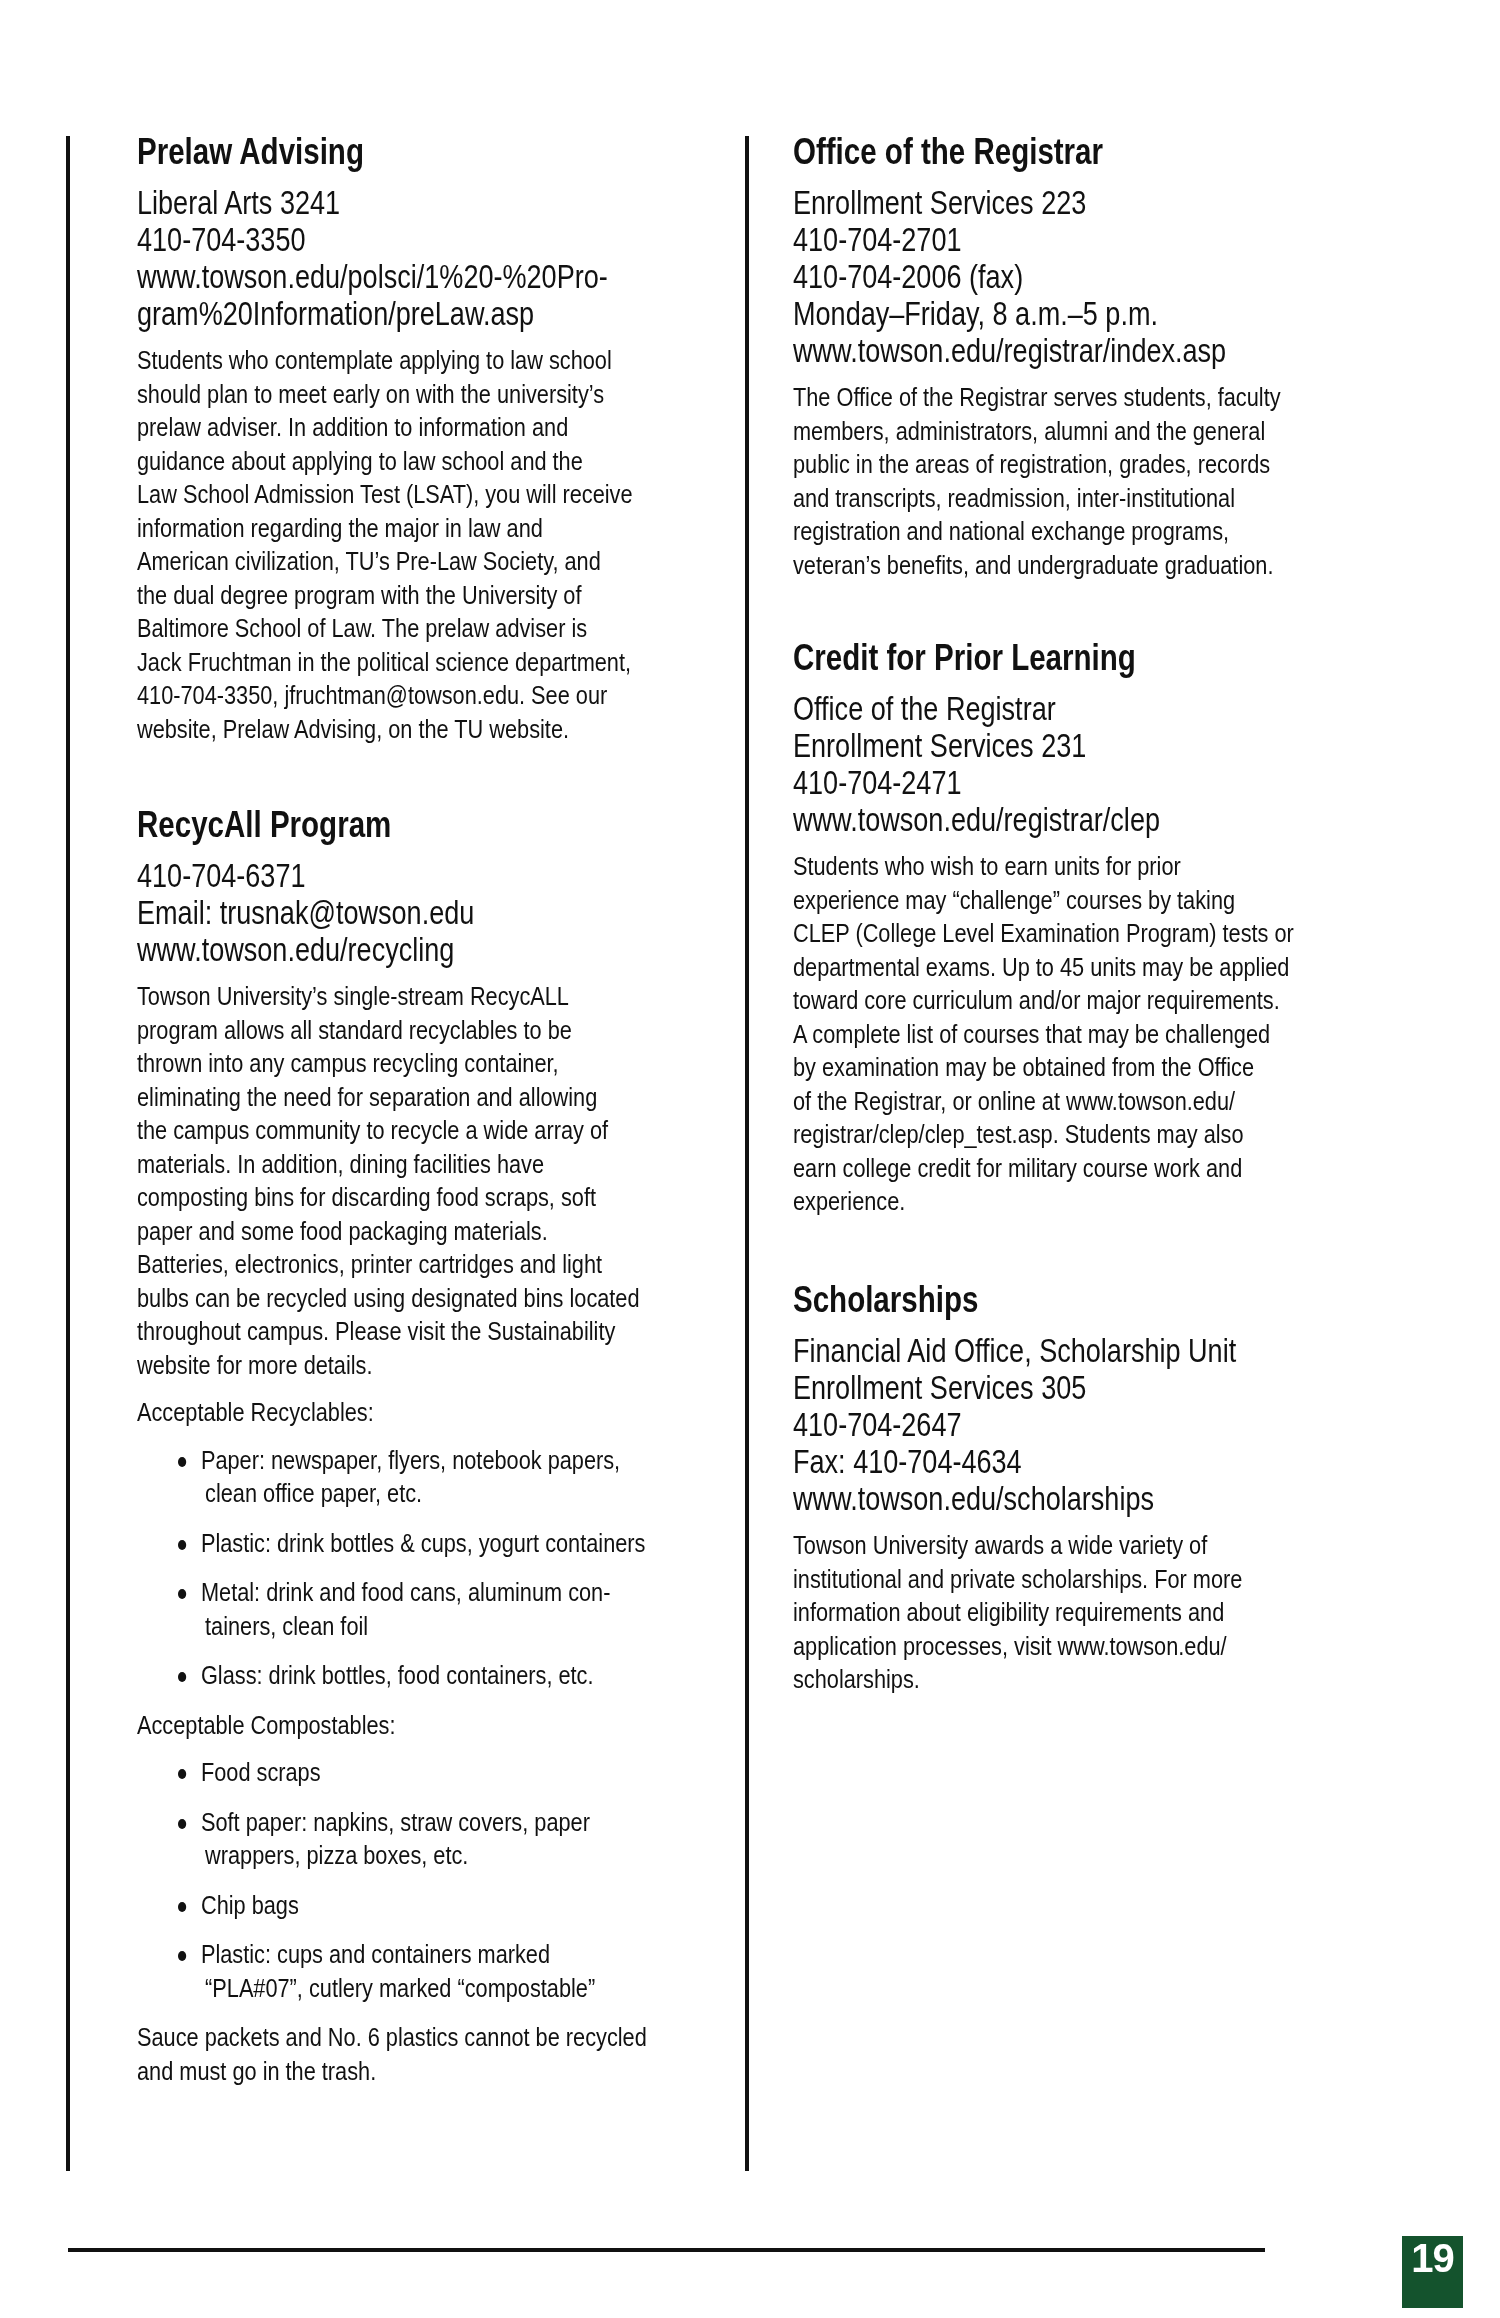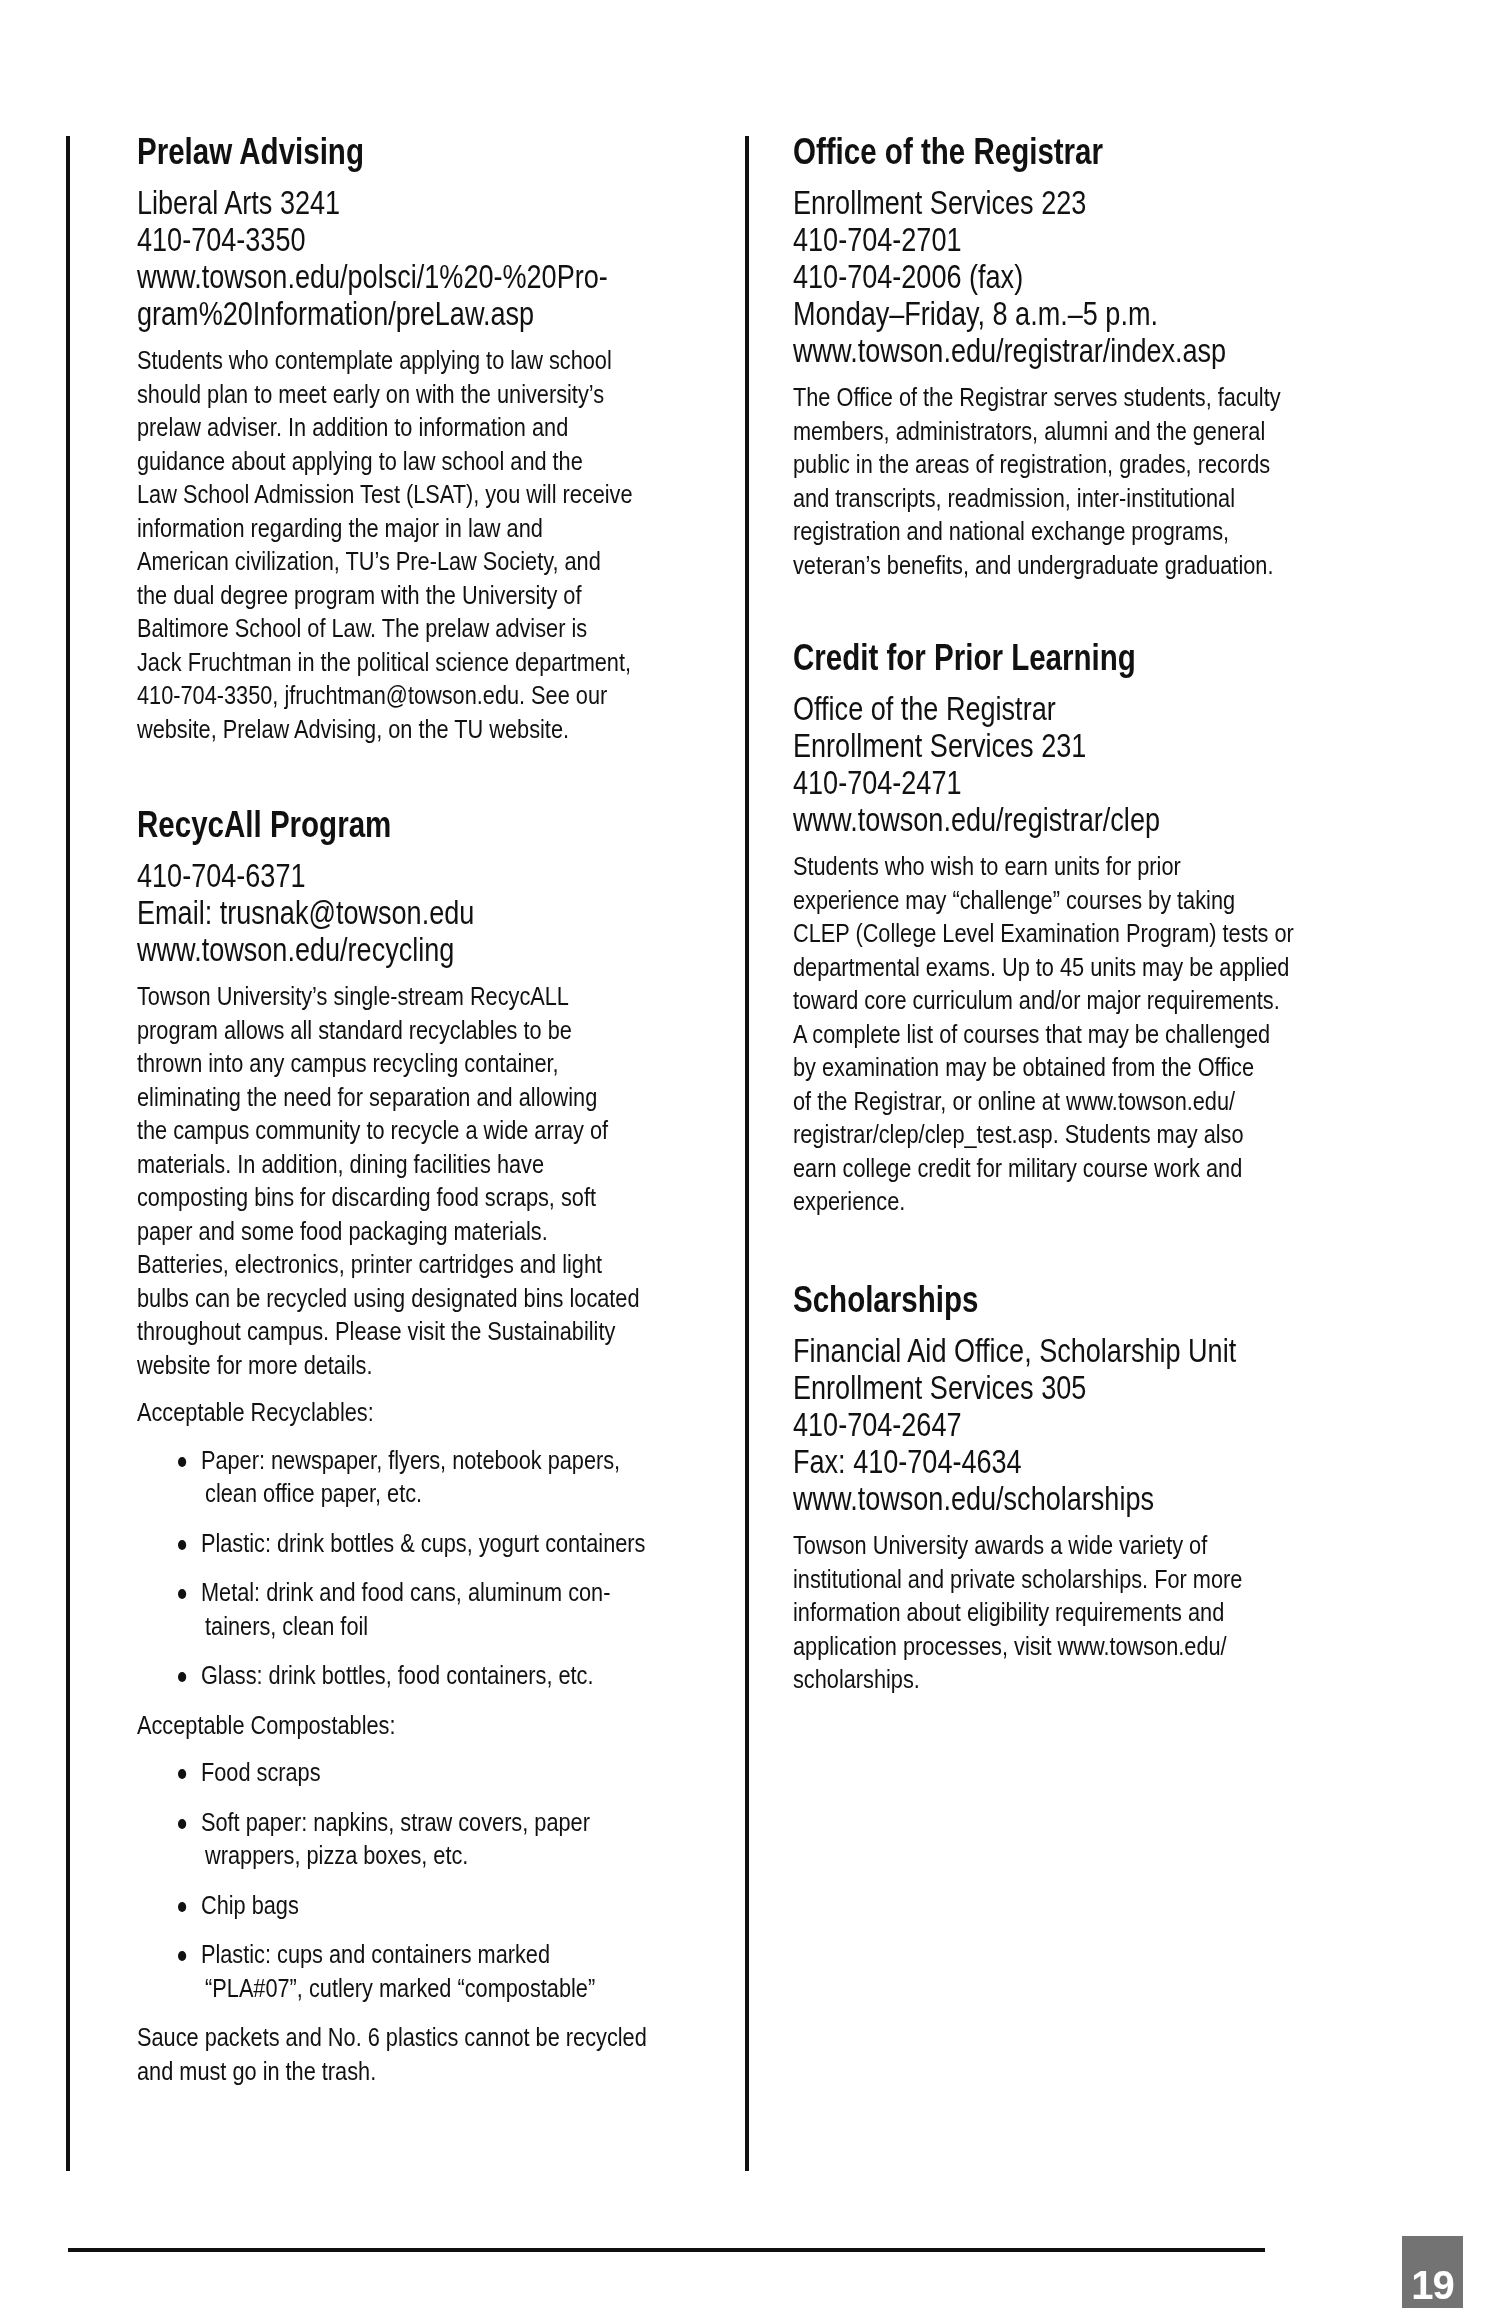--- a/index.html
+++ b/index.html
@@ -1,21 +1,21 @@
 <!DOCTYPE html>
 <html><head>
 <meta charset="utf-8">
 <style>
   html, body { margin:0; padding:0; background:#ffffff; }
   body { width:1500px; height:2318px; position:relative; overflow:hidden; color:#111111;
          font-family:"Liberation Sans", sans-serif; }
   .rule-v { position:absolute; width:4px; background:#111; top:136px; height:2035px; }
   .rule-h { position:absolute; height:4px; background:#111; left:68px; top:2248px; width:1197px; }
-  .page-num { position:absolute; left:1402px; top:2236px; width:61px; height:72px; background:#737373;
-              color:#fff; font-weight:bold; font-size:40px; display:flex; align-items:flex-end; justify-content:center;
+  .page-num { position:absolute; left:1402px; top:2236px; width:61px; height:72px; background:#14532d;
+              color:#fff; font-weight:bold; font-size:40px; display:flex; align-items:flex-start; justify-content:center;
               letter-spacing:-1px; }
   .col { position:absolute; }
   .col-left { left:137px; width:590px; }
   .col-right { left:793px; width:600px; }
   .section { position:absolute; left:0; width:100%; }
   .cond { transform-origin:0 0; transform:scaleX(0.82); white-space:nowrap; }
   .heading { font-weight:bold; font-size:36px; line-height:44px; height:44px; }
   .contact { margin-top:10px; font-size:33px; line-height:37px; }
   .body { margin-top:12px; font-size:26.5px; line-height:33.5px; }
   .line { display:block; height:inherit; }

